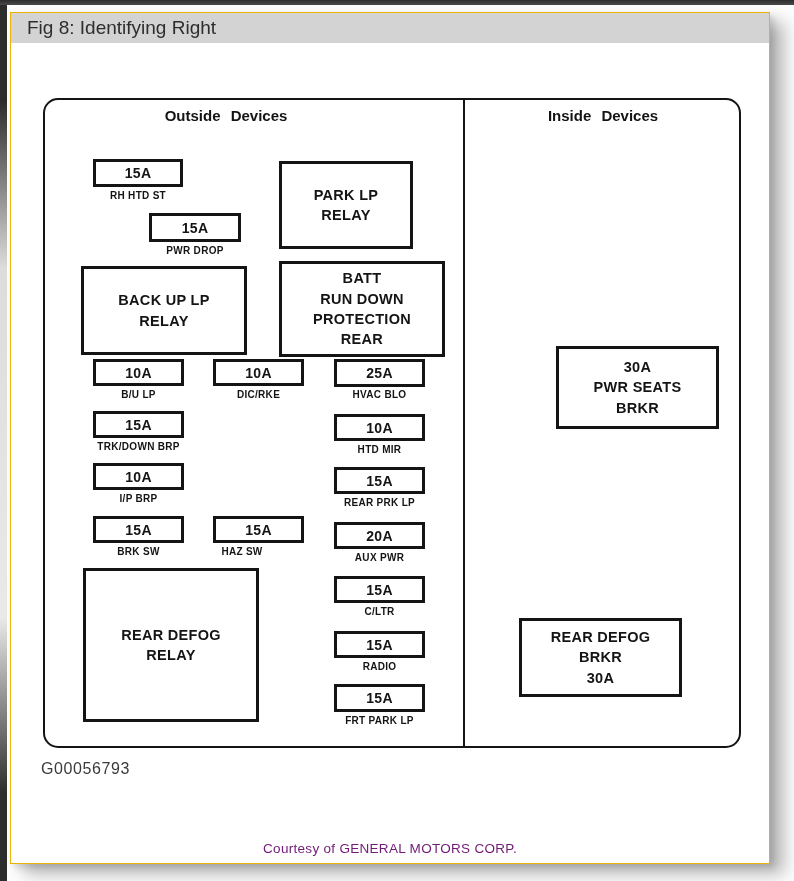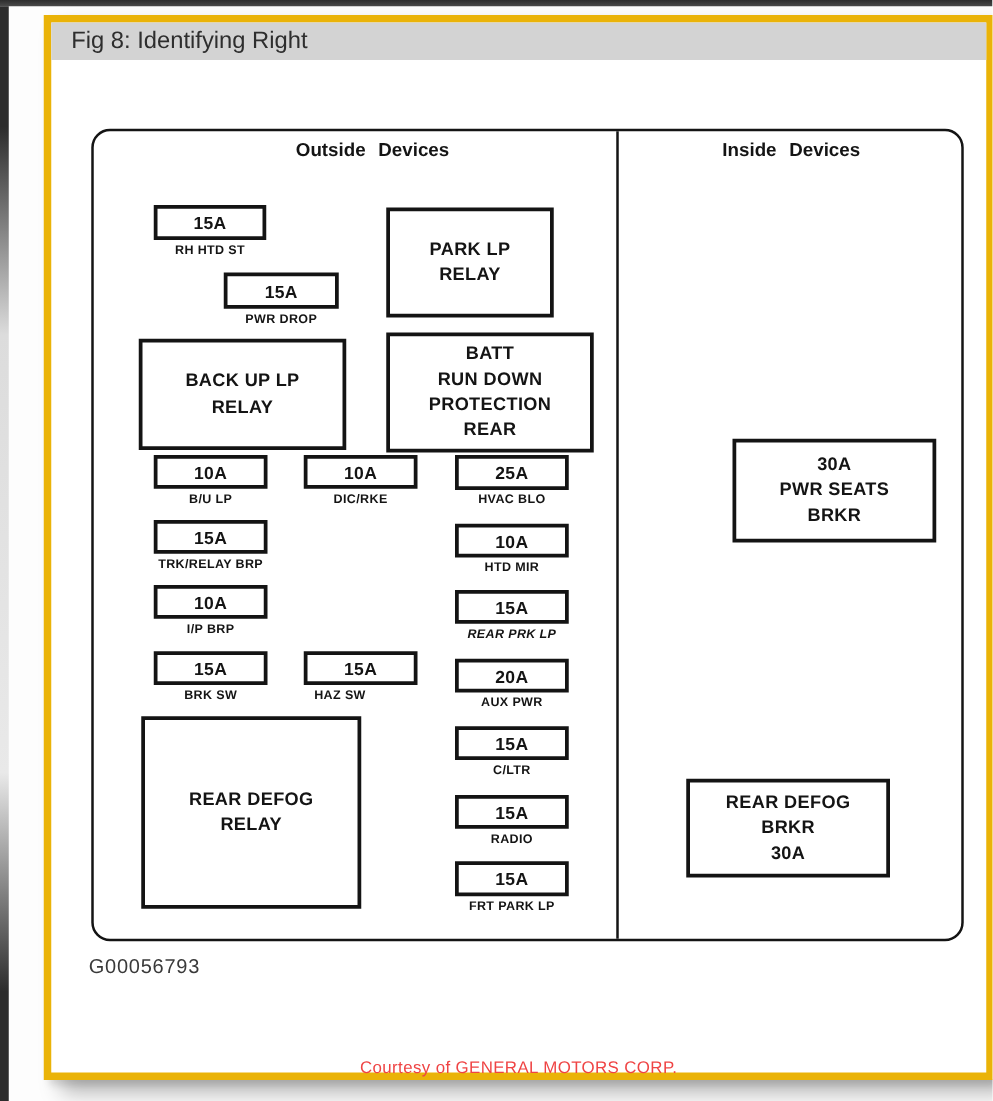--- a/index.html
+++ b/index.html
@@ -11,42 +11,41 @@
   .topbar{
     position:absolute;left:0;top:0;width:794px;height:5px;
     background:linear-gradient(#2d2d2d,#4a4a4a);
   }
   .leftstrip{
     position:absolute;left:0;top:5px;width:7px;height:876px;
     background:linear-gradient(180deg,#2c2c2c 0%,#2c2c2c 11%,#dcdcdc 30%,#e9e9e9 70%,#2c2c2c 90%,#2c2c2c 100%);
   }
   .page{
     position:absolute;left:10px;top:12px;width:760px;height:852px;
-    background:#ffffff;border:6px solid #eab308;box-sizing:border-box;
+    background:#ffffff;border:1px solid #eab308;box-sizing:border-box;
     box-shadow:14px 10px 16px rgba(0,0,0,0.28), 4px 4px 6px rgba(0,0,0,0.12);
-    margin-left:25px;
   }
   .titlebar{
     position:absolute;left:0;top:0;width:100%;height:30px;background:#d3d3d3;
     display:flex;align-items:center;padding-left:16px;box-sizing:border-box;
     font-size:19px;color:#2e2e2e;white-space:pre;
   }
   .title-highlight{background:#f8f300;padding:3px 4px;}
   .diagram-box{
     position:absolute;left:32px;top:85px;width:698px;height:650px;
     border:2px solid #141414;border-radius:15px;box-sizing:border-box;
   }
   .divider{
     position:absolute;left:452px;top:87px;width:2px;height:646px;background:#141414;
   }
   .section-label{
     position:absolute;top:94px;text-align:center;
     font-size:15px;font-weight:600;color:#141414;word-spacing:6px;
   }
-  .section-label.outside{left:34px;width:362px;padding-left:42px;}
+  .section-label.outside{left:34px;width:362px;}
   .section-label.inside{left:454px;width:276px;}
   .fuse{
     position:absolute;border:3px solid #141414;background:#fff;box-sizing:border-box;
     display:flex;align-items:center;justify-content:center;
     font-size:14px;font-weight:bold;color:#141414;letter-spacing:0.3px;text-align:center;
   }
   .fuse-label{
     position:absolute;transform:translateX(-50%);
     font-size:10px;font-weight:bold;color:#141414;white-space:nowrap;letter-spacing:0.3px;text-align:center;
   }
@@ -54,21 +53,21 @@
     position:absolute;border:3px solid #141414;background:#fff;box-sizing:border-box;
     display:flex;align-items:center;justify-content:center;text-align:center;
     font-size:14.5px;font-weight:bold;color:#141414;line-height:1.4;
     white-space:pre-line;letter-spacing:0.3px;
   }
   .figure-id{
     position:absolute;left:30px;top:747px;font-size:16px;color:#3a3a3a;letter-spacing:0.6px;
   }
   .credit{
     position:absolute;left:0;top:828px;width:100%;text-align:center;
-    font-size:13.5px;color:#ef4444;letter-spacing:0.3px;
+    font-size:13.5px;color:#701a75;letter-spacing:0.3px;
   }
 </style>
 </head>
 <body>
 
 <div class="topbar"></div>
 <div class="leftstrip"></div>
 
 <div class="page">
   <div class="titlebar"><span>Fig 8: Identifying Right </span>
@@ -86,27 +85,27 @@
     <div class="fuse-label" style="left: 127px; top: 177px;">RH HTD ST</div>
     <div class="fuse" style="left: 138px; top: 200px; width: 92px; height: 29px;">15A</div>
     <div class="fuse-label" style="left: 184px; top: 232px;">PWR DROP</div>
     <div class="fuse" style="left: 82px; top: 346px; width: 91px; height: 27px;">10A</div>
     <div class="fuse-label" style="left: 127.5px; top: 376px;">B/U LP</div>
     <div class="fuse" style="left: 202px; top: 346px; width: 91px; height: 27px;">10A</div>
     <div class="fuse-label" style="left: 247.5px; top: 376px;">DIC/RKE</div>
     <div class="fuse" style="left: 323px; top: 346px; width: 91px; height: 28px;">25A</div>
     <div class="fuse-label" style="left: 368.5px; top: 376px;">HVAC BLO</div>
     <div class="fuse" style="left: 82px; top: 398px; width: 91px; height: 27px;">15A</div>
-    <div class="fuse-label" style="left: 127.5px; top: 428px;">TRK/RELAY BRP</div>
+    <div class="fuse-label" style="left: 127.5px; top: 428px;">TRK/DOWN BRP</div>
     <div class="fuse" style="left: 323px; top: 401px; width: 91px; height: 27px;">10A</div>
     <div class="fuse-label" style="left: 368.5px; top: 431px;">HTD MIR</div>
     <div class="fuse" style="left: 82px; top: 450px; width: 91px; height: 27px;">10A</div>
     <div class="fuse-label" style="left: 127.5px; top: 480px;">I/P BRP</div>
     <div class="fuse" style="left: 323px; top: 454px; width: 91px; height: 27px;">15A</div>
-    <div class="fuse-label" style="left: 368.5px; top: 484px; font-style: italic;">REAR PRK LP</div>
+    <div class="fuse-label" style="left: 368.5px; top: 484px;">REAR PRK LP</div>
     <div class="fuse" style="left: 82px; top: 503px; width: 91px; height: 27px;">15A</div>
     <div class="fuse-label" style="left: 127.5px; top: 533px;">BRK SW</div>
     <div class="fuse" style="left: 202px; top: 503px; width: 91px; height: 27px;">15A</div>
     <div class="fuse-label" style="left: 231px; top: 533px;">HAZ SW</div>
     <div class="fuse" style="left: 323px; top: 509px; width: 91px; height: 27px;">20A</div>
     <div class="fuse-label" style="left: 368.5px; top: 539px;">AUX PWR</div>
     <div class="fuse" style="left: 323px; top: 563px; width: 91px; height: 27px;">15A</div>
     <div class="fuse-label" style="left: 368.5px; top: 593px;">C/LTR</div>
     <div class="fuse" style="left: 323px; top: 618px; width: 91px; height: 27px;">15A</div>
     <div class="fuse-label" style="left: 368.5px; top: 648px;">RADIO</div>

